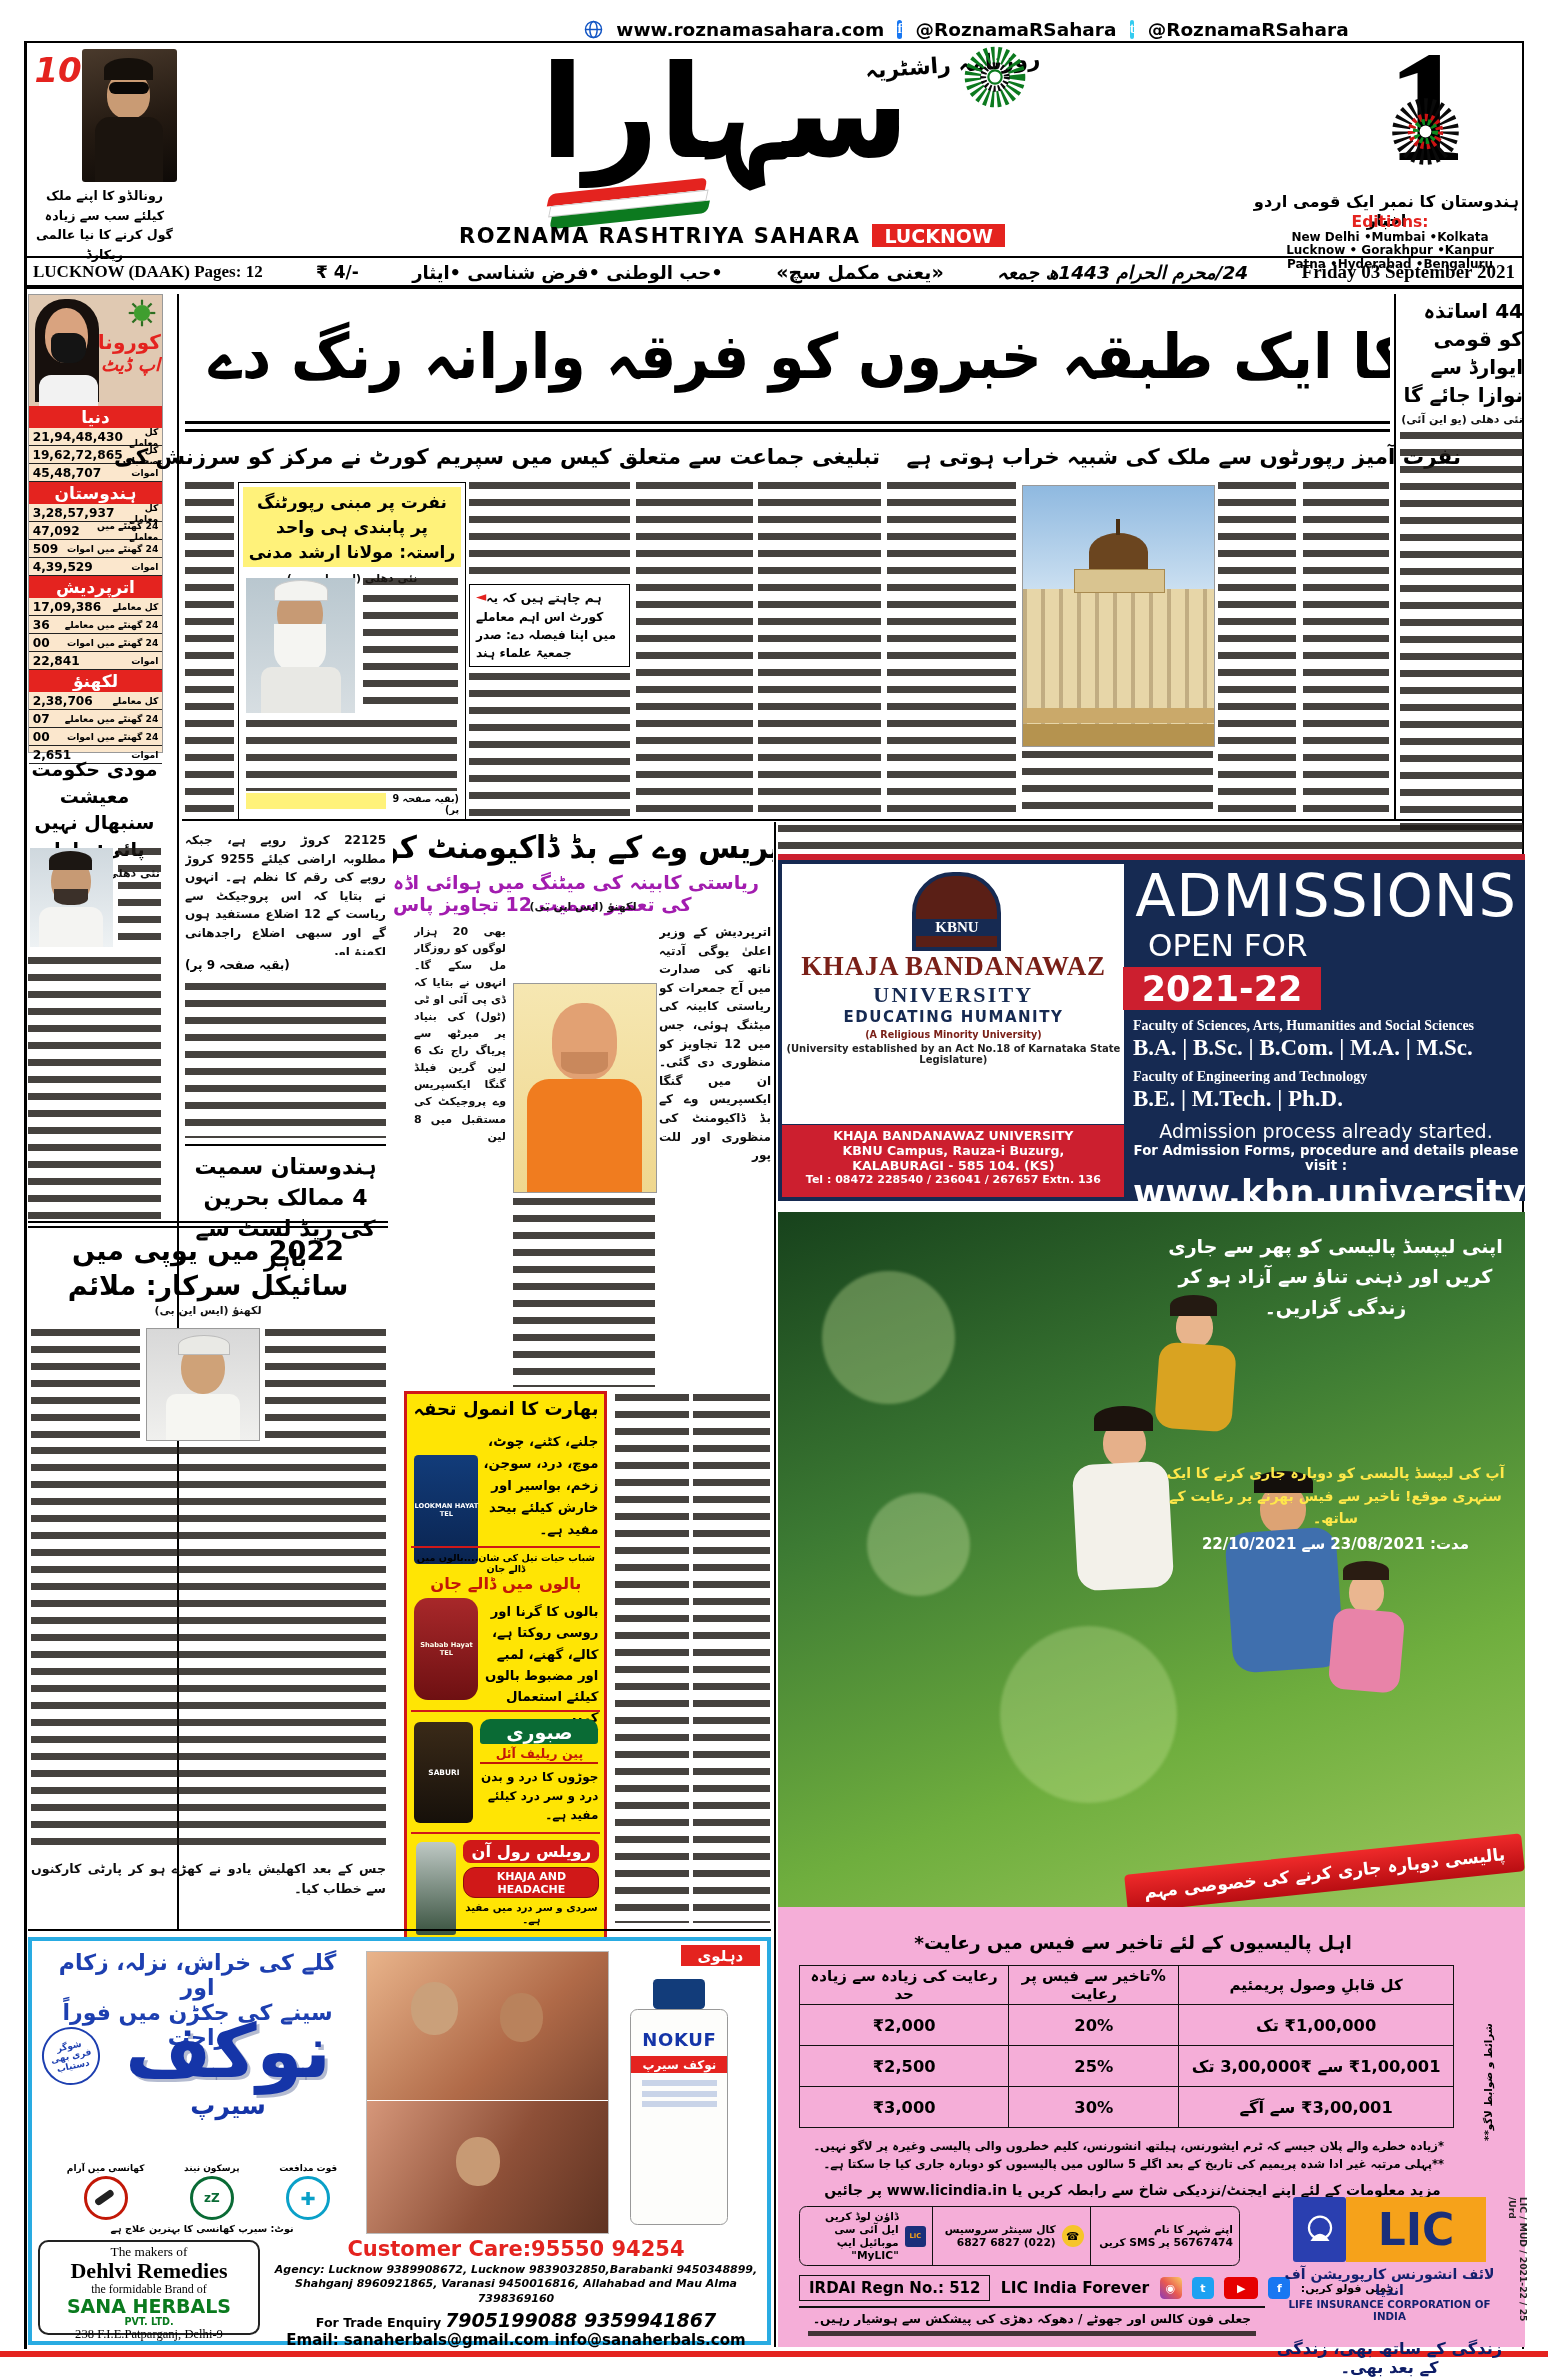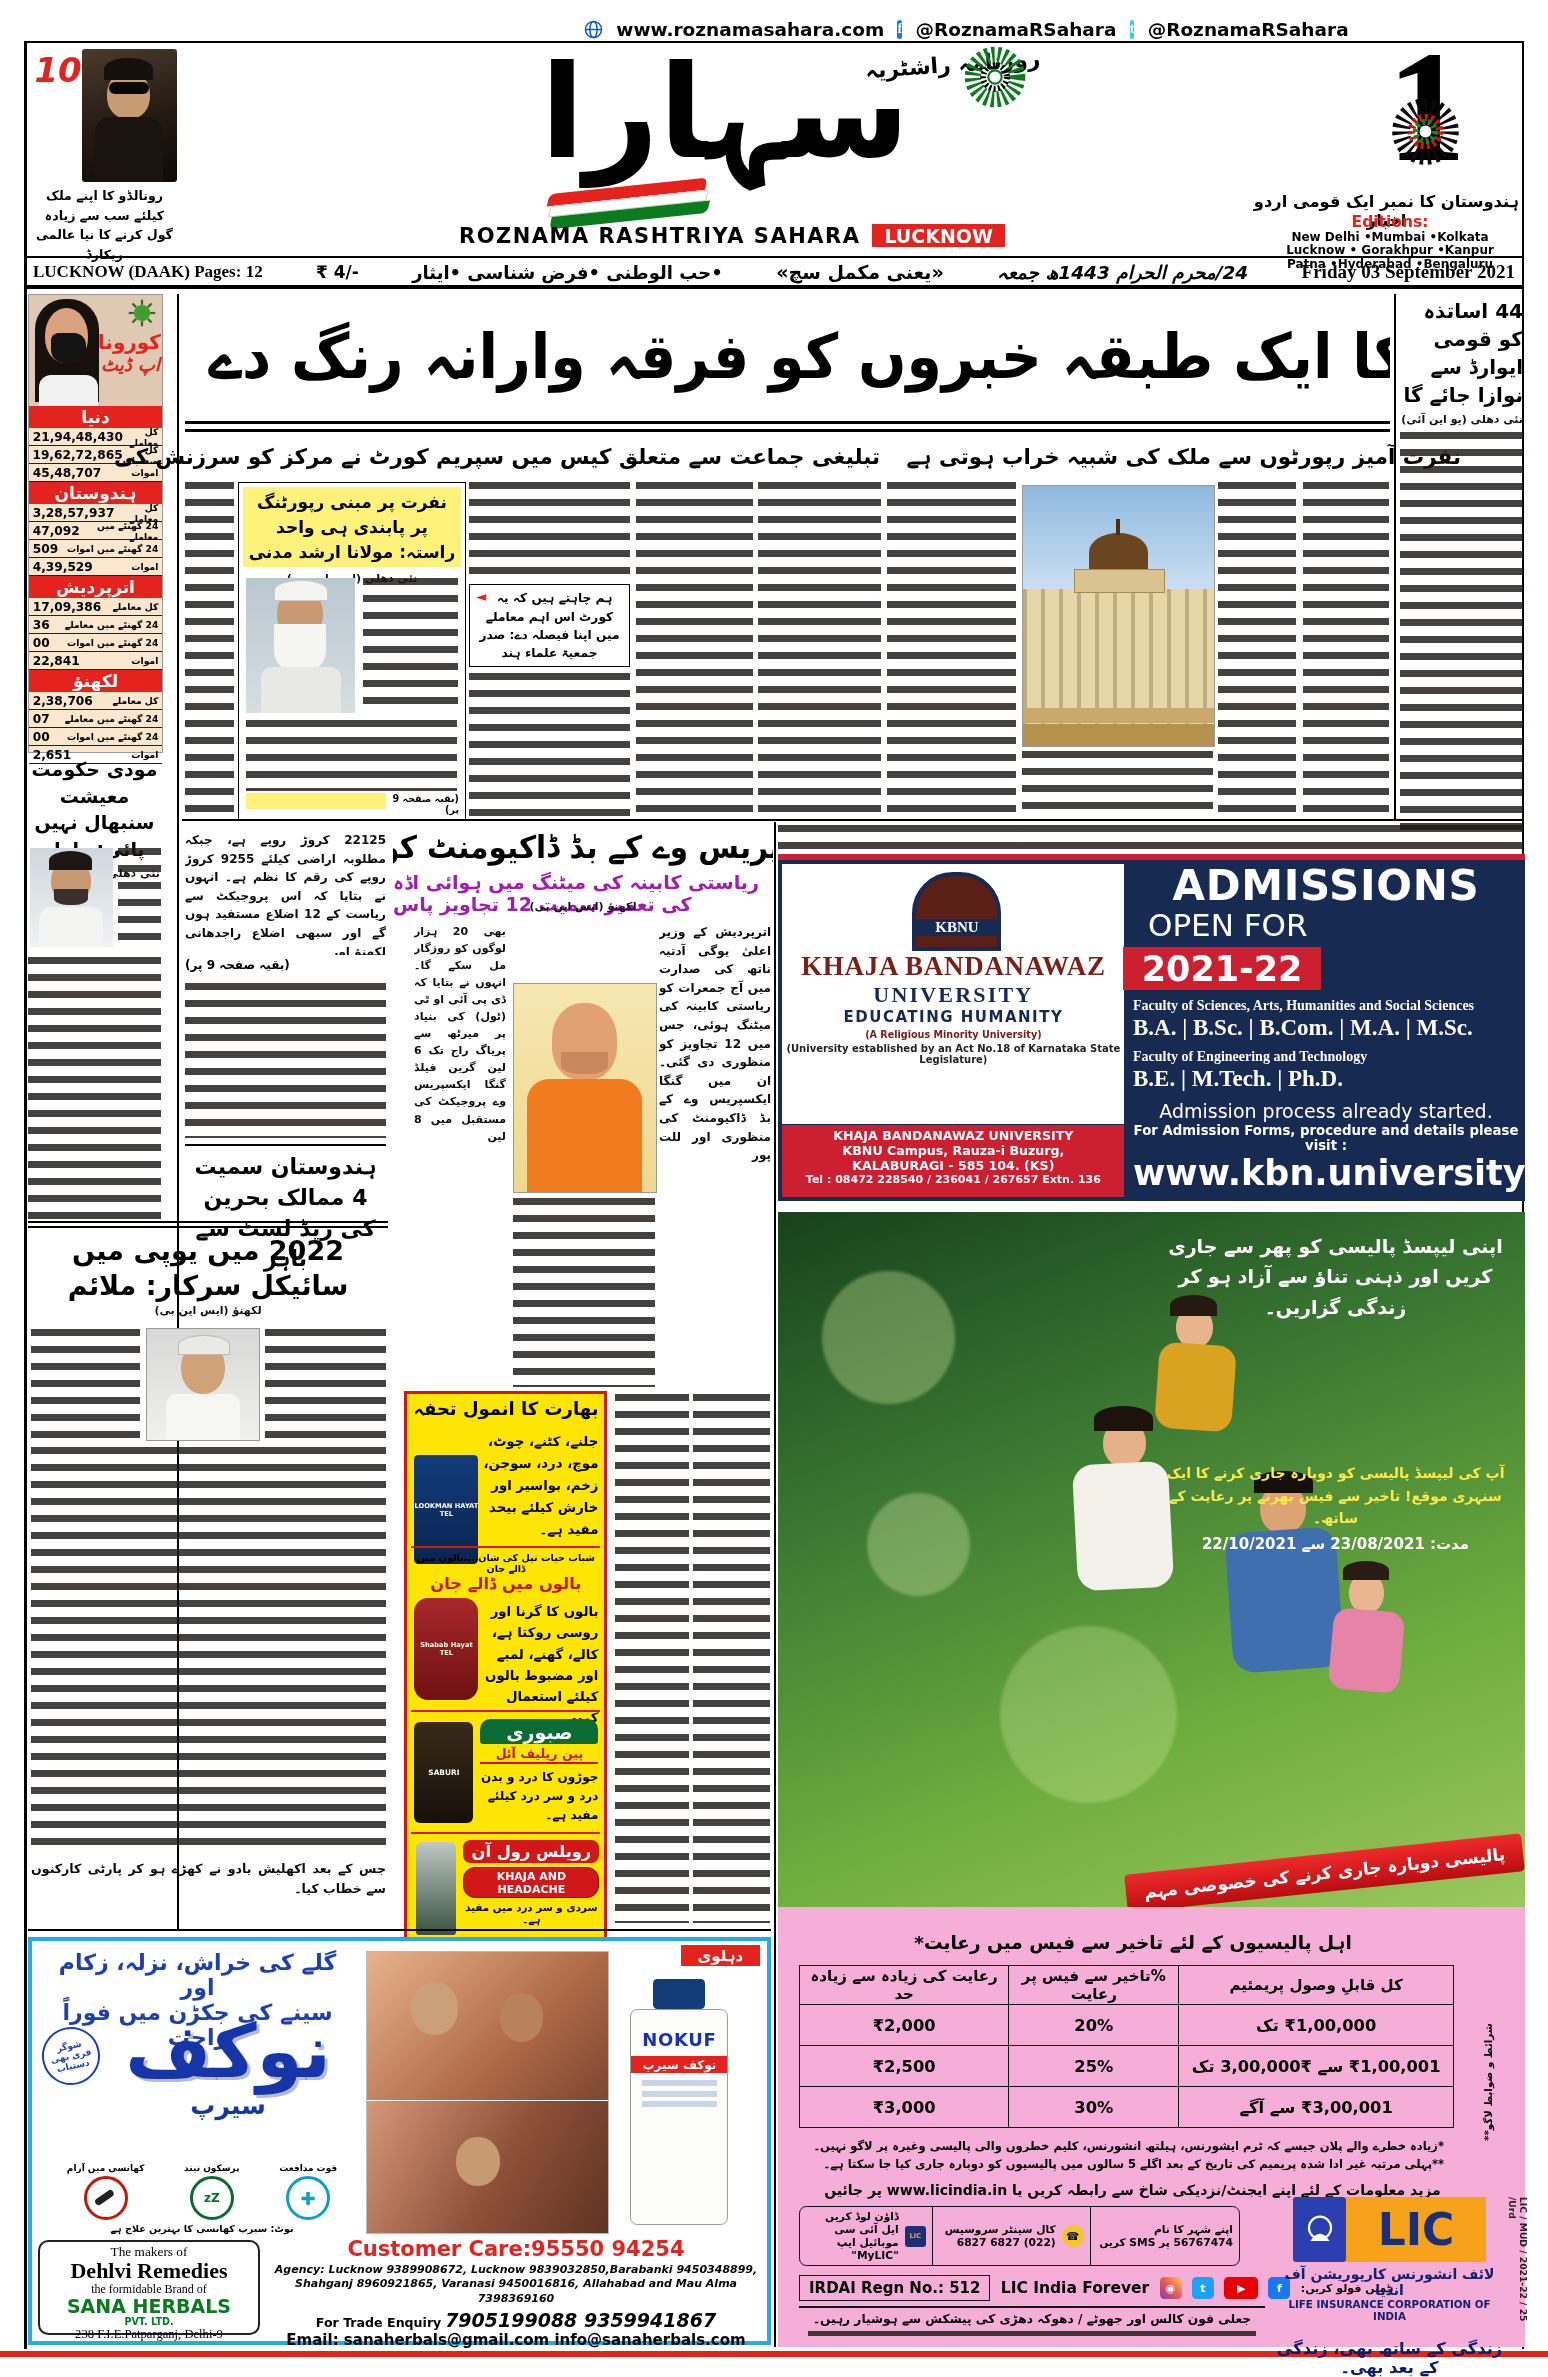--- a/index.html
+++ b/index.html
@@ -256,21 +256,21 @@
     </div>
     <div class="tx abs" style="left:124px;top:95px;width:95px;height:135px;"></div>
     <div class="tx abs" style="left:7.4px;top:237px;width:211px;height:71px;"></div>
     <div class="abs" style="left:7.4px;top:310px;width:140px;height:16.3px;background:#fff27a;"></div>
     <div class="abs rtl" style="left:152px;top:310px;width:68px;font-size:9.6px;font-weight:bold;">(بقیہ صفحہ 9 پر)</div>
   </div>
 
   <div class="tx abs" style="left:469px;top:482px;width:161px;height:96px;"></div>
   <div class="abs" style="left:469px;top:584px;width:161px;height:83px;border:1.5px solid #000;padding:4.4px 6px;box-sizing:border-box;">
     <span style="color:#e4231f;font-size:13.3px;font-weight:bold;float:left;">◄</span>
-    <div class="rtl" style="font-size:12.2px;font-weight:bold;line-height:1.5;text-align:center;">ہم چاہتے ہیں کہ یہ کورٹ اس اہم معاملے میں اپنا فیصلہ دے: صدر جمعیۃ علماء ہند</div>
+    <div class="rtl" style="font-size:12.2px;font-weight:bold;line-height:1.5;text-align:left;">ہم چاہتے ہیں کہ یہ کورٹ اس اہم معاملے میں اپنا فیصلہ دے: صدر جمعیۃ علماء ہند</div>
   </div>
   <div class="tx abs" style="left:469px;top:673px;width:161px;height:143px;"></div>
 
   <div class="tx abs" style="left:636px;top:482px;width:117px;height:334px;"></div>
   <div class="tx abs" style="left:758px;top:482px;width:123px;height:334px;"></div>
   <div class="tx abs" style="left:887px;top:482px;width:129px;height:334px;"></div>
 
   <div class="abs" style="left:1022px;top:485px;width:191px;height:260px;overflow:hidden;border:0.7px solid #999;">
     <div class="abs" style="left:0;top:0;width:191px;height:111px;background:linear-gradient(180deg,#8fb9e0,#cfe2f2);"></div>
     <div class="abs" style="left:0;top:103px;width:191px;height:157px;background:#e7d6a8;background-image:repeating-linear-gradient(90deg,rgba(96,66,32,.28) 0 4.4px,transparent 4.4px 18px);"></div>
@@ -456,21 +456,21 @@
       <div style="font-size:9.6px;font-weight:bold;color:#7a2018;margin-top:3px;">(A Religious Minority University)</div>
       <div style="font-size:10px;font-weight:bold;color:#222;margin-top:3px;">(University established by an Act No.18 of Karnataka State Legislature)</div>
     </div>
     <div class="abs" style="left:4.4px;top:271px;width:342px;height:72px;background:#cc1f2f;color:#fff;text-align:center;padding-top:3px;box-sizing:border-box;">
       <div style="font-size:12.6px;font-weight:bold;">KHAJA BANDANAWAZ UNIVERSITY</div>
       <div style="font-size:12.6px;font-weight:bold;">KBNU Campus, Rauza-i Buzurg,</div>
       <div style="font-size:12.6px;font-weight:bold;">KALABURAGI - 585 104. (KS)</div>
       <div style="font-size:11px;font-weight:bold;">Tel : 08472 228540 / 236041 / 267657 Extn. 136</div>
     </div>
     <div class="abs" style="left:355px;top:7.4px;width:386px;color:#fff;">
-      <div style="font-size:42px;font-weight:bold;text-align:center;letter-spacing:0.7px;">ADMISSIONS</div>
+      <div style="font-size:59px;font-weight:normal;text-align:center;letter-spacing:0.7px;">ADMISSIONS</div>
       <div style="font-size:31px;text-align:left;margin-left:15px;line-height:1;">OPEN FOR</div>
       <div style="display:inline-block;background:#cc1f2f;font-size:35px;font-weight:bold;padding:1.5px 19px;margin:6px 0 7.4px -10.3px;">2021-22</div>
       <div class="kbserif" style="font-size:14px;font-weight:bold;">Faculty of Sciences, Arts, Humanities and Social Sciences</div>
       <div class="kbserif" style="font-size:23px;font-weight:bold;margin:1.5px 0 7.4px;">B.A.  |  B.Sc.  |  B.Com.  |  M.A.  |  M.Sc.</div>
       <div class="kbserif" style="font-size:14px;font-weight:bold;">Faculty of Engineering and Technology</div>
       <div class="kbserif" style="font-size:23px;font-weight:bold;margin:1.5px 0 7.4px;">B.E.  |  M.Tech.  |  Ph.D.</div>
       <div style="font-size:19px;text-align:center;">Admission process already started.</div>
       <div style="font-size:13.3px;font-weight:bold;text-align:center;margin-top:1.5px;">For Admission Forms, procedure and details please visit :</div>
       <div style="font-size:35px;font-weight:bold;text-align:center;">www.kbn.university</div>
     </div>

